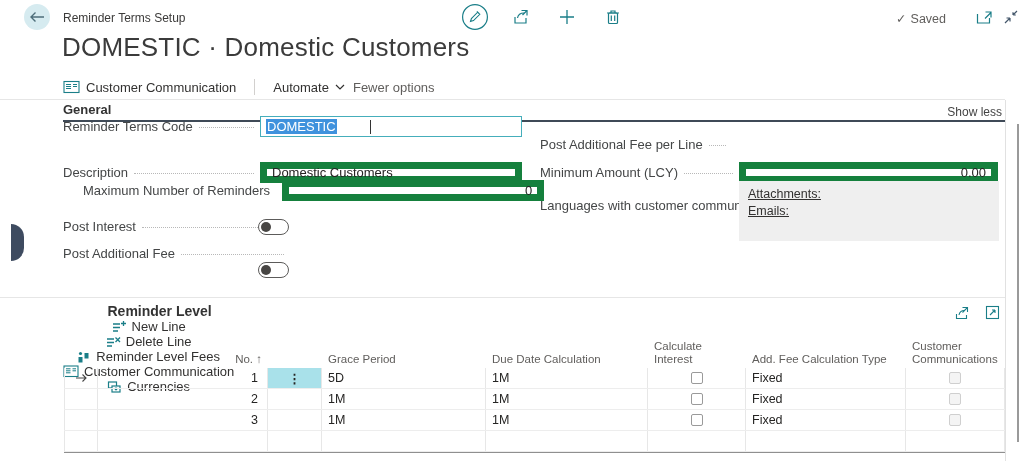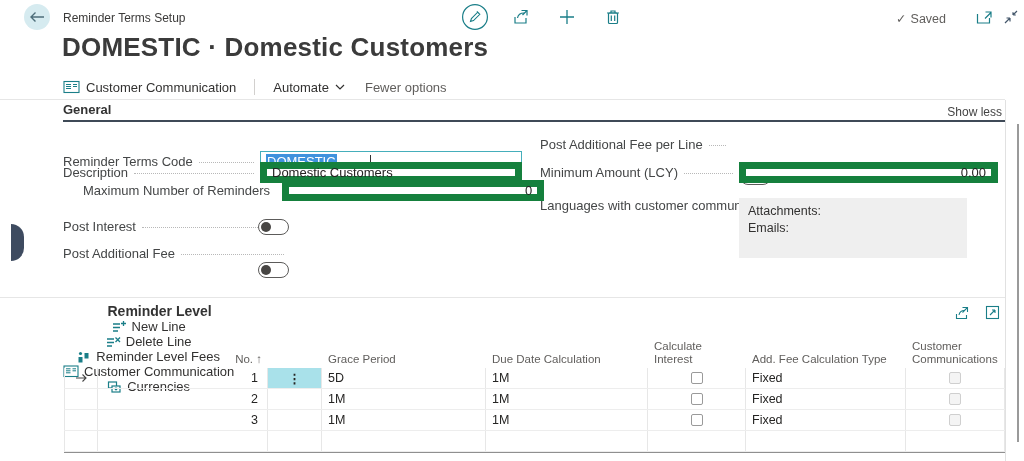--- a/index.html
+++ b/index.html
@@ -9,21 +9,21 @@
     background:#fff; font-family:"Liberation Sans", sans-serif; color:#323130;
   }
   .abs { position:absolute; }
 
   
   .back-btn { left:24px; top:4px; width:26px; height:26px; border-radius:50%;
     background:#d6ebf0; display:flex; align-items:center; justify-content:center; cursor:pointer; }
   .page-caption { left:63px; top:11px; font-size:12px; color:#3b3a39; }
   .cmd-icon { width:30px; height:30px; display:flex; align-items:center; justify-content:center; cursor:pointer; }
   .saved { right:78px; top:11px; font-size:12.5px; color:#605e5c; display:flex; gap:4px; align-items:center; }
-  .page-title { left:62px; top:32px; font-size:26px; font-weight:700; color:#3b3b3b; letter-spacing:.2px; }
+  .page-title { left:62px; top:32px; font-size:26px; font-weight:400; color:#3b3b3b; letter-spacing:.2px; }
 
   
   .cmdbar { left:63px; top:77px; height:20px; display:flex; align-items:center; gap:8px; font-size:13px; color:#323130; }
   .cmdbar .item { display:flex; align-items:center; gap:6px; cursor:pointer; white-space:nowrap; }
   .vsep { width:1px; height:16px; background:#d2d0ce; margin:0 10px; }
   .muted { color:#605e5c; }
 
   
   .hair { height:1px; background:#e6e6e6; }
   .general-heading { left:63px; top:102px; font-size:13px; font-weight:700; color:#333; }
@@ -145,31 +145,31 @@
       </svg>
       <span>Customer Communication</span>
     </div>
     <div class="vsep"></div>
     <div class="item">
       <span>Automate</span>
       <svg width="10" height="6" viewBox="0 0 10 6">
         <path d="M1 1l4 4 4-4" stroke="#323130" stroke-width="1.2" fill="none"></path>
       </svg>
     </div>
-    <div class="item muted" style="margin-left:12px;">
+    <div class="item muted" style="">
       <span>Fewer options</span>
     </div>
   </div>
 
   <div class="abs hair" style="left:0; top:99px; width:1005px;"></div>
   <div class="abs general-heading">General</div>
   <div class="abs show-less">Show less</div>
   <div class="abs general-underline"></div>
 
-  <div class="abs frow" style="left:63px; top:151px; width:459px;justify-content:space-between;">
+  <div class="abs frow" style="left:63px; top:116px; width:459px;justify-content:space-between;">
     <span class="lbl">Reminder Terms Code</span>
     <span class="leader"></span>
     <div class="input focused" style="width:262px;">
       <span class="sel-text">DOMESTIC</span>
       <span class="caret"></span>
     </div>
   </div>
 
   <div class="abs frow" style="left:63px; top:162px; width:459px;">
     <span class="lbl">Description</span>
@@ -215,21 +215,21 @@
     <span class="lbl">Minimum Amount (LCY)</span>
     <span class="leader"></span>
     <div class="input num" style="width:259px;">
       <span>0.00</span>
     </div>
   </div>
 
   <div class="abs" style="left:540px; top:196px; width:196px;">
     <span class="lbl">Languages with customer communica...</span>
   </div>
-  <div class="abs attach-box" style="left:739px; top:198px; width:228px; height:60px;">
+  <div class="abs attach-box" style="left:739px; top:181px; width:260px; height:60px;text-decoration:underline;">
     <div>Attachments:</div>
     <div>Emails:</div>
   </div>
 
   <div class="abs flyout"></div>
 
   <div class="abs hair" style="left:0; top:297px; width:1005px;"></div>
 
   <div class="abs part-head">
     <span class="part-title">Reminder Level</span>

